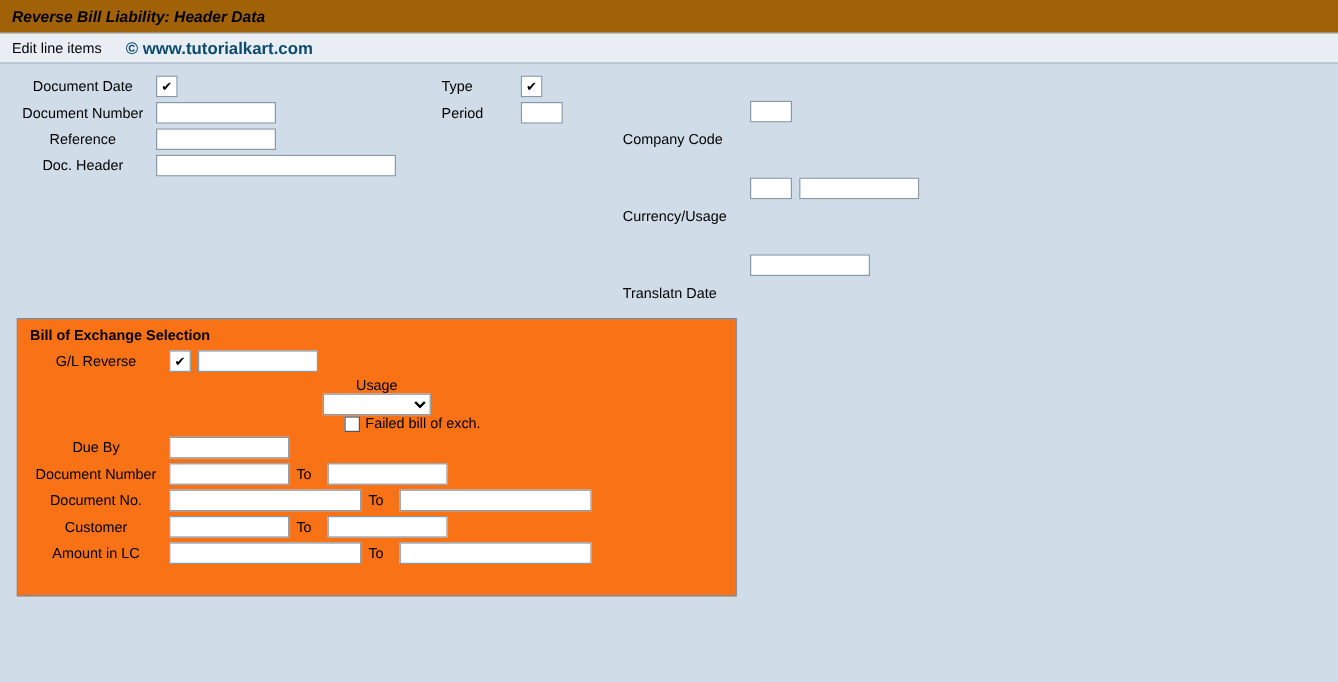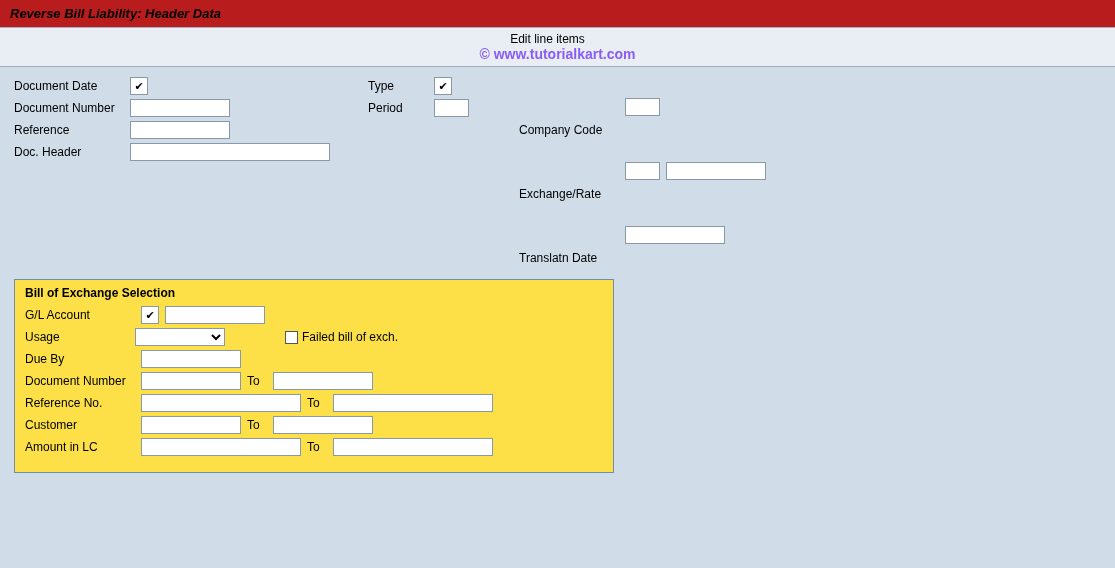--- a/index.html
+++ b/index.html
@@ -3,60 +3,58 @@
   <meta charset="utf-8">
   <style>
     * { box-sizing: border-box; margin: 0; padding: 0; }
     body {
       font-family: Arial, Helvetica, sans-serif;
       font-size: 12px;
       background: #d0dce8;
       color: #000;
     }
     .title-bar {
-      background: #b91c1c;
+      background: #a16207;
       padding: 6px 10px;
       font-weight: bold;
       font-style: italic;
       font-size: 13px;
       border-bottom: 1px solid #a0b0c0;
     }
     .toolbar {
       background: #e8eef4;
       padding: 4px 10px;
       border-bottom: 1px solid #a0b0c0;
       display: flex;
       align-items: center;
-      flex-direction: column;
     }
     .toolbar-label {
       font-size: 12px;
       color: #000;
       margin-right: 20px;
     }
     .watermark {
-      color: #8b5cf6;
+      color: #0c4a6e;
       font-size: 14px;
       font-weight: bold;
       flex: 1;
-      text-align: center;
     }
     .main-content {
       padding: 10px 14px;
     }
     .form-row {
       display: flex;
       align-items: center;
       margin-bottom: 4px;
       gap: 6px;
     }
     .field-label {
       font-size: 12px;
       min-width: 110px;
-      text-align: left;
+      text-align: center;
     }
     .field-label-narrow {
       font-size: 12px;
       min-width: 60px;
       text-align: left;
     }
     .field-label-company {
       font-size: 12px;
       min-width: 100px;
       text-align: left;
@@ -78,23 +76,23 @@
       background: #fff;
       width: 18px;
       height: 18px;
       display: inline-flex;
       align-items: center;
       justify-content: center;
       font-size: 11px;
     }
     .section-panel {
       border: 1px solid #7090b0;
-      background: #fde047;
+      background: #f97316;
       margin-top: 10px;
-      padding: 6px 10px 12px 10px;
+      padding: 6px 10px 22px 10px;
       max-width: 600px;
     }
     .section-title {
       font-size: 12px;
       font-weight: bold;
       margin-bottom: 6px;
       color: #000;
     }
     .to-label {
       font-size: 12px;
@@ -173,41 +171,41 @@
         <input type="text" class="input-xs" style="">
       </div>
     </div>
 
     <div class="right-fields">
       <div class="form-row">
         <span class="field-label-company">Company Code</span>
         <input type="text" class="input-xs" style="">
       </div>
       <div class="form-row">
-        <span class="field-label-company">Exchange/Rate</span>
+        <span class="field-label-company">Currency/Usage</span>
         <input type="text" class="input-xs" style="">
         <input type="text" class="input-md" style="">
       </div>
       <div class="form-row">
         <span class="field-label-company">Translatn Date</span>
         <input type="text" class="input-md" style="">
       </div>
     </div>
   </div>
 
   <div class="section-panel">
     <div class="section-title">Bill of Exchange Selection</div>
 
     <div class="form-row">
-      <span class="field-label">G/L Account</span>
+      <span class="field-label">G/L Reverse</span>
       <div class="checkbox-field">✔</div>
       <input type="text" class="input-md" style="">
     </div>
 
-    <div style="display:flex; align-items:center; margin-bottom:4px;">
+    <div style="display:flex; align-items:center; margin-bottom:4px;flex-direction:column;">
       <span class="field-label">Usage</span>
       <select>
         <option></option>
       </select>
       <div class="failed-bill-row">
         <div class="checkbox-small"></div>
         <span>Failed bill of exch.</span>
       </div>
     </div>
 
@@ -217,21 +215,21 @@
     </div>
 
     <div class="form-row">
       <span class="field-label">Document Number</span>
       <input type="text" class="input-md" style="">
       <span class="to-label">To</span>
       <input type="text" class="input-md" style="">
     </div>
 
     <div class="form-row">
-      <span class="field-label">Reference No.</span>
+      <span class="field-label">Document No.</span>
       <input type="text" class="input-lg" style="">
       <span class="to-label">To</span>
       <input type="text" class="input-lg" style="">
     </div>
 
     <div class="form-row">
       <span class="field-label">Customer</span>
       <input type="text" class="input-md" style="">
       <span class="to-label">To</span>
       <input type="text" class="input-md" style="">

